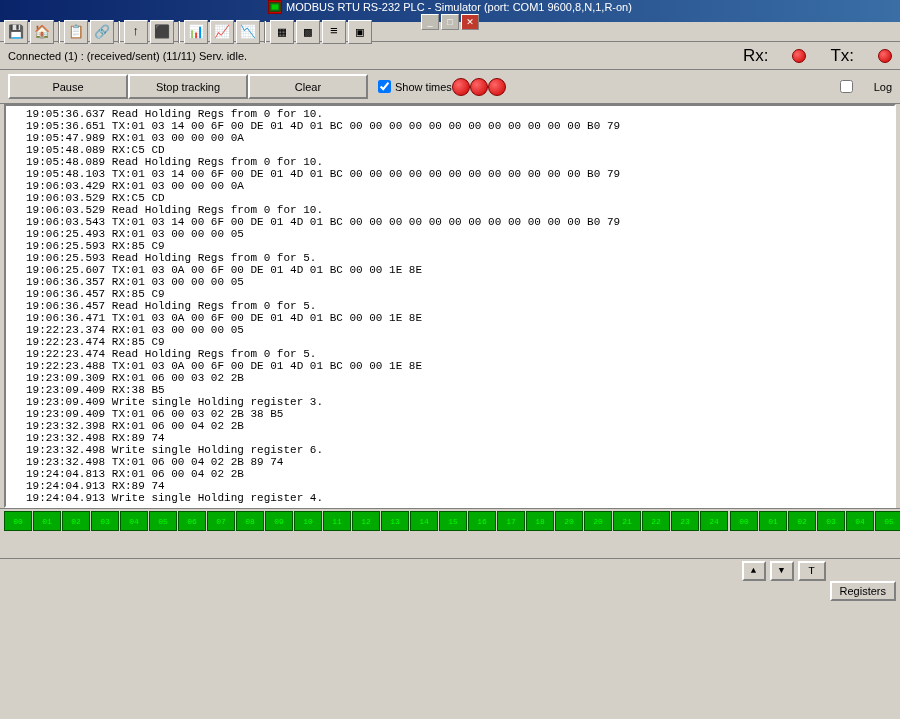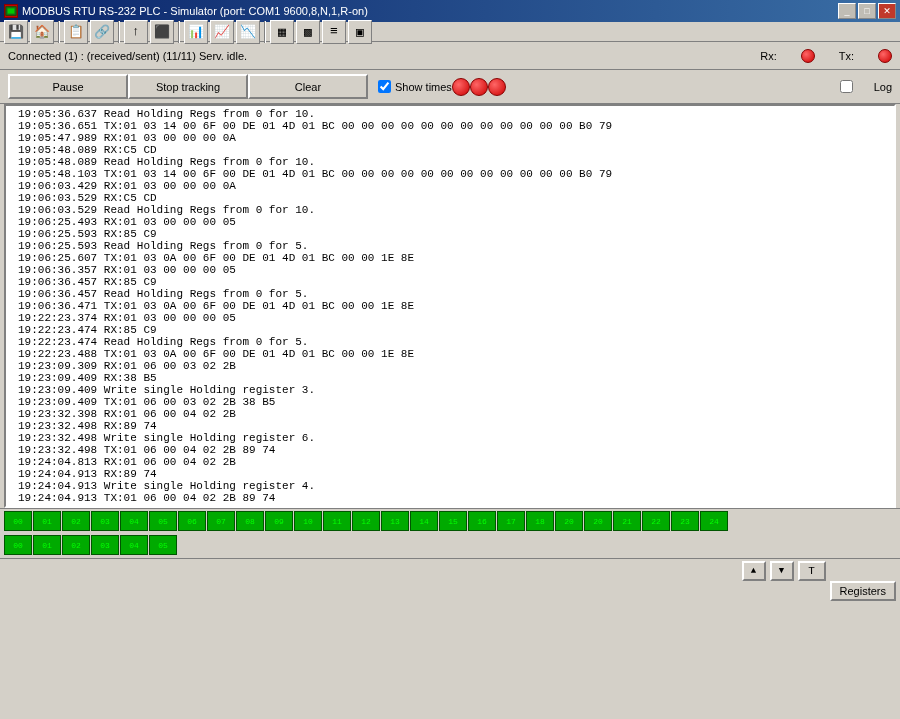--- a/index.html
+++ b/index.html
@@ -15,20 +15,21 @@
     
     #title-bar {
       background: linear-gradient(to right, #0a246a, #3a6ea5);
       color: white;
       display: flex;
       align-items: center;
       justify-content: space-between;
       height: 22px;
       padding: 0 4px;
       user-select: none;
+      flex-direction: column;
     }
     #title-bar-left {
       display: flex;
       align-items: center;
       gap: 4px;
     }
     #title-icon {
       width: 14px;
       height: 14px;
       background: #c00;
@@ -93,21 +94,21 @@
       gap: 24px;
       border-bottom: 1px solid #808080;
     }
     #status-text {
       font-family: 'Segoe UI', Arial, sans-serif;
       font-size: 11px;
       flex: 1;
     }
     .led-label {
       font-family: 'Segoe UI', Arial, sans-serif;
-      font-size: 11px;
+      font-size: 17px;
     }
     .led {
       width: 14px; height: 14px;
       border-radius: 50%;
       background: radial-gradient(circle at 35% 35%, #ff6666, #cc0000);
       border: 1px solid #800;
       display: inline-block;
     }
 
     
@@ -239,21 +240,21 @@
     }
     #log-content {
       flex: 1;
       overflow-y: scroll;
       background: white;
       border: 2px solid;
       border-top-color: #808080;
       border-left-color: #808080;
       border-bottom-color: #fff;
       border-right-color: #fff;
-      padding: 2px 12px;
+      padding: 2px 20px;
     }
   </style>
 </head>
 <body>
 
 <div id="title-bar">
   <div id="title-bar-left">
     <div id="title-icon">
       <svg width="14" height="14" viewBox="0 0 14 14">
         <rect x="1" y="2" width="12" height="10" fill="#1a6e1a" stroke="#005500" stroke-width="1"></rect>
@@ -322,20 +323,21 @@
 
   <div class="log-line">19:05:36.637 Read Holding Regs from 0 for 10.</div>
       <div class="log-line">19:05:36.651 TX:01 03 14 00 6F 00 DE 01 4D 01 BC 00 00 00 00 00 00 00 00 00 00 00 00 B0 79</div>
       <div class="log-line">19:05:47.989 RX:01 03 00 00 00 0A</div>
       <div class="log-line">19:05:48.089 RX:C5 CD</div>
       <div class="log-line">19:05:48.089 Read Holding Regs from 0 for 10.</div>
       <div class="log-line">19:05:48.103 TX:01 03 14 00 6F 00 DE 01 4D 01 BC 00 00 00 00 00 00 00 00 00 00 00 00 B0 79</div>
       <div class="log-line">19:06:03.429 RX:01 03 00 00 00 0A</div>
       <div class="log-line">19:06:03.529 RX:C5 CD</div>
       <div class="log-line">19:06:03.529 Read Holding Regs from 0 for 10.</div>
+      <div class="log-line">19:06:03.543 TX:01 03 14 00 6F 00 DE 01 4D 01 BC 00 00 00 00 00 00 00 00 00 00 00 00 B0 79</div>
       <div class="log-line">19:06:25.493 RX:01 03 00 00 00 05</div>
       <div class="log-line">19:06:25.593 RX:85 C9</div>
       <div class="log-line">19:06:25.593 Read Holding Regs from 0 for 5.</div>
       <div class="log-line">19:06:25.607 TX:01 03 0A 00 6F 00 DE 01 4D 01 BC 00 00 1E 8E</div>
       <div class="log-line">19:06:36.357 RX:01 03 00 00 00 05</div>
       <div class="log-line">19:06:36.457 RX:85 C9</div>
       <div class="log-line">19:06:36.457 Read Holding Regs from 0 for 5.</div>
       <div class="log-line">19:06:36.471 TX:01 03 0A 00 6F 00 DE 01 4D 01 BC 00 00 1E 8E</div>
       <div class="log-line">19:22:23.374 RX:01 03 00 00 00 05</div>
       <div class="log-line">19:22:23.474 RX:85 C9</div>
@@ -345,25 +347,24 @@
       <div class="log-line">19:23:09.409 RX:38 B5</div>
       <div class="log-line">19:23:09.409 Write single Holding register 3.</div>
       <div class="log-line">19:23:09.409 TX:01 06 00 03 02 2B 38 B5</div>
       <div class="log-line">19:23:32.398 RX:01 06 00 04 02 2B</div>
       <div class="log-line">19:23:32.498 RX:89 74</div>
       <div class="log-line">19:23:32.498 Write single Holding register 6.</div>
       <div class="log-line">19:23:32.498 TX:01 06 00 04 02 2B 89 74</div>
       <div class="log-line">19:24:04.813 RX:01 06 00 04 02 2B</div>
       <div class="log-line">19:24:04.913 RX:89 74</div>
       <div class="log-line">19:24:04.913 Write single Holding register 4.</div>
-      <div class="log-line selected">19:24:04.913 TX:01 06 00 04 02 2B 89 74</div>
     </div>
 </div>
 
-<div id="register-bar" style="display:flex;flex-direction:row;height:50px;gap:2px;padding:2px 4px;border-top:1px solid #808080;background:#d4d0c8;">
+<div id="register-bar" style="display:flex;flex-direction:column;height:50px;gap:2px;padding:2px 4px;border-top:1px solid #808080;background:#d4d0c8;">
   <div id="reg-row-1" style="display:flex;gap:1px;flex-wrap:nowrap;overflow:hidden;height:22px;">
   <div class="reg-btn">00</div>
       <div class="reg-btn">01</div>
       <div class="reg-btn">02</div>
       <div class="reg-btn">03</div>
       <div class="reg-btn">04</div>
       <div class="reg-btn">05</div>
       <div class="reg-btn">06</div>
       <div class="reg-btn">07</div>
       <div class="reg-btn">08</div>

